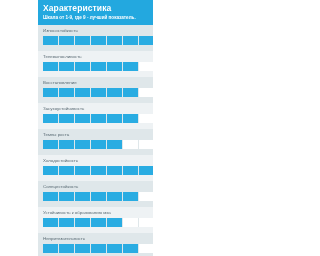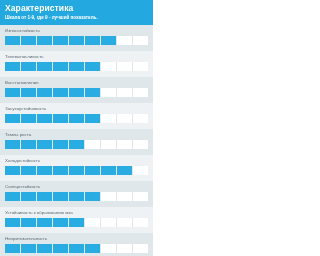--- a/index.html
+++ b/index.html
@@ -13,20 +13,21 @@
     overflow: hidden;
     font-family: "Liberation Sans", sans-serif;
     -webkit-font-smoothing: none;
   }
 
   #page {
     width: 153px;
     height: 224px;
     position: relative;
     background: #a21caf;
+    margin-left: 38px;
   }
 
   
   .header {
     background: #23a8df;
     padding: 3px 5px 4px 5px;
     box-sizing: border-box;
   }
   .header-title {
     color: #ffffff;

